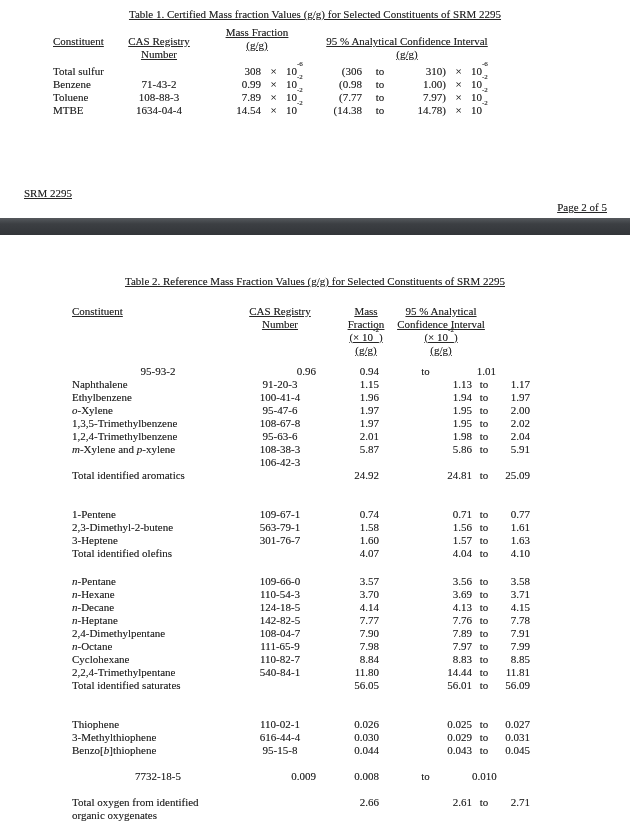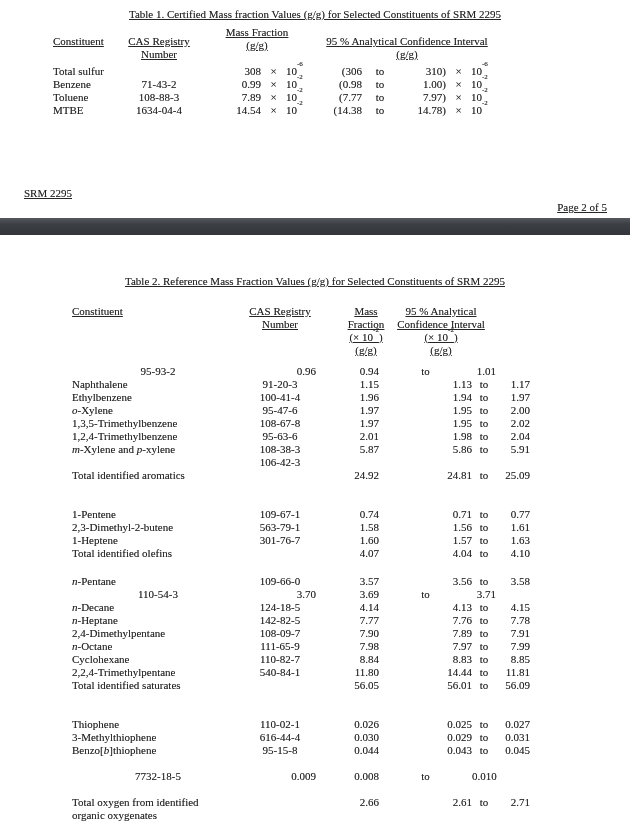--- a/index.html
+++ b/index.html
@@ -203,21 +203,21 @@
         </div>
         <div class="t2row">
           <span class="cn">2,3-Dimethyl-2-butene</span>
           <span class="cc">563-79-1</span>
           <span class="cr">1.58</span>
           <span class="cr">1.56</span>
           <span class="cc">to</span>
           <span class="cr">1.61</span>
         </div>
         <div class="t2row">
-          <span class="cn">1-Heptene</span>
+          <span class="cn">3-Heptene</span>
           <span class="cc">301-76-7</span>
           <span class="cr">1.60</span>
           <span class="cr">1.57</span>
           <span class="cc">to</span>
           <span class="cr">1.63</span>
         </div>
         <div class="t2row">
           <span class="cn">Total identified olefins</span>
           <span class="cc"></span>
           <span class="cr">4.07</span>
@@ -228,20 +228,21 @@
         <div class="spacer" style="height: 15px;"></div>
         <div class="t2row">
           <span class="cn"><i>n</i>-Pentane</span>
           <span class="cc">109-66-0</span>
           <span class="cr">3.57</span>
           <span class="cr">3.56</span>
           <span class="cc">to</span>
           <span class="cr">3.58</span>
         </div>
         <div class="t2row">
+          <span class="cn"><i>n</i>-Hexane</span>
           <span class="cc">110-54-3</span>
           <span class="cr">3.70</span>
           <span class="cr">3.69</span>
           <span class="cc">to</span>
           <span class="cr">3.71</span>
         </div>
         <div class="t2row">
           <span class="cn"><i>n</i>-Decane</span>
           <span class="cc">124-18-5</span>
           <span class="cr">4.14</span>
@@ -252,21 +253,21 @@
         <div class="t2row">
           <span class="cn"><i>n</i>-Heptane</span>
           <span class="cc">142-82-5</span>
           <span class="cr">7.77</span>
           <span class="cr">7.76</span>
           <span class="cc">to</span>
           <span class="cr">7.78</span>
         </div>
         <div class="t2row">
           <span class="cn">2,4-Dimethylpentane</span>
-          <span class="cc">108-09-7</span>
+          <span class="cc">108-04-7</span>
           <span class="cr">7.90</span>
           <span class="cr">7.89</span>
           <span class="cc">to</span>
           <span class="cr">7.91</span>
         </div>
         <div class="t2row">
           <span class="cn"><i>n</i>-Octane</span>
           <span class="cc">111-65-9</span>
           <span class="cr">7.98</span>
           <span class="cr">7.97</span>

